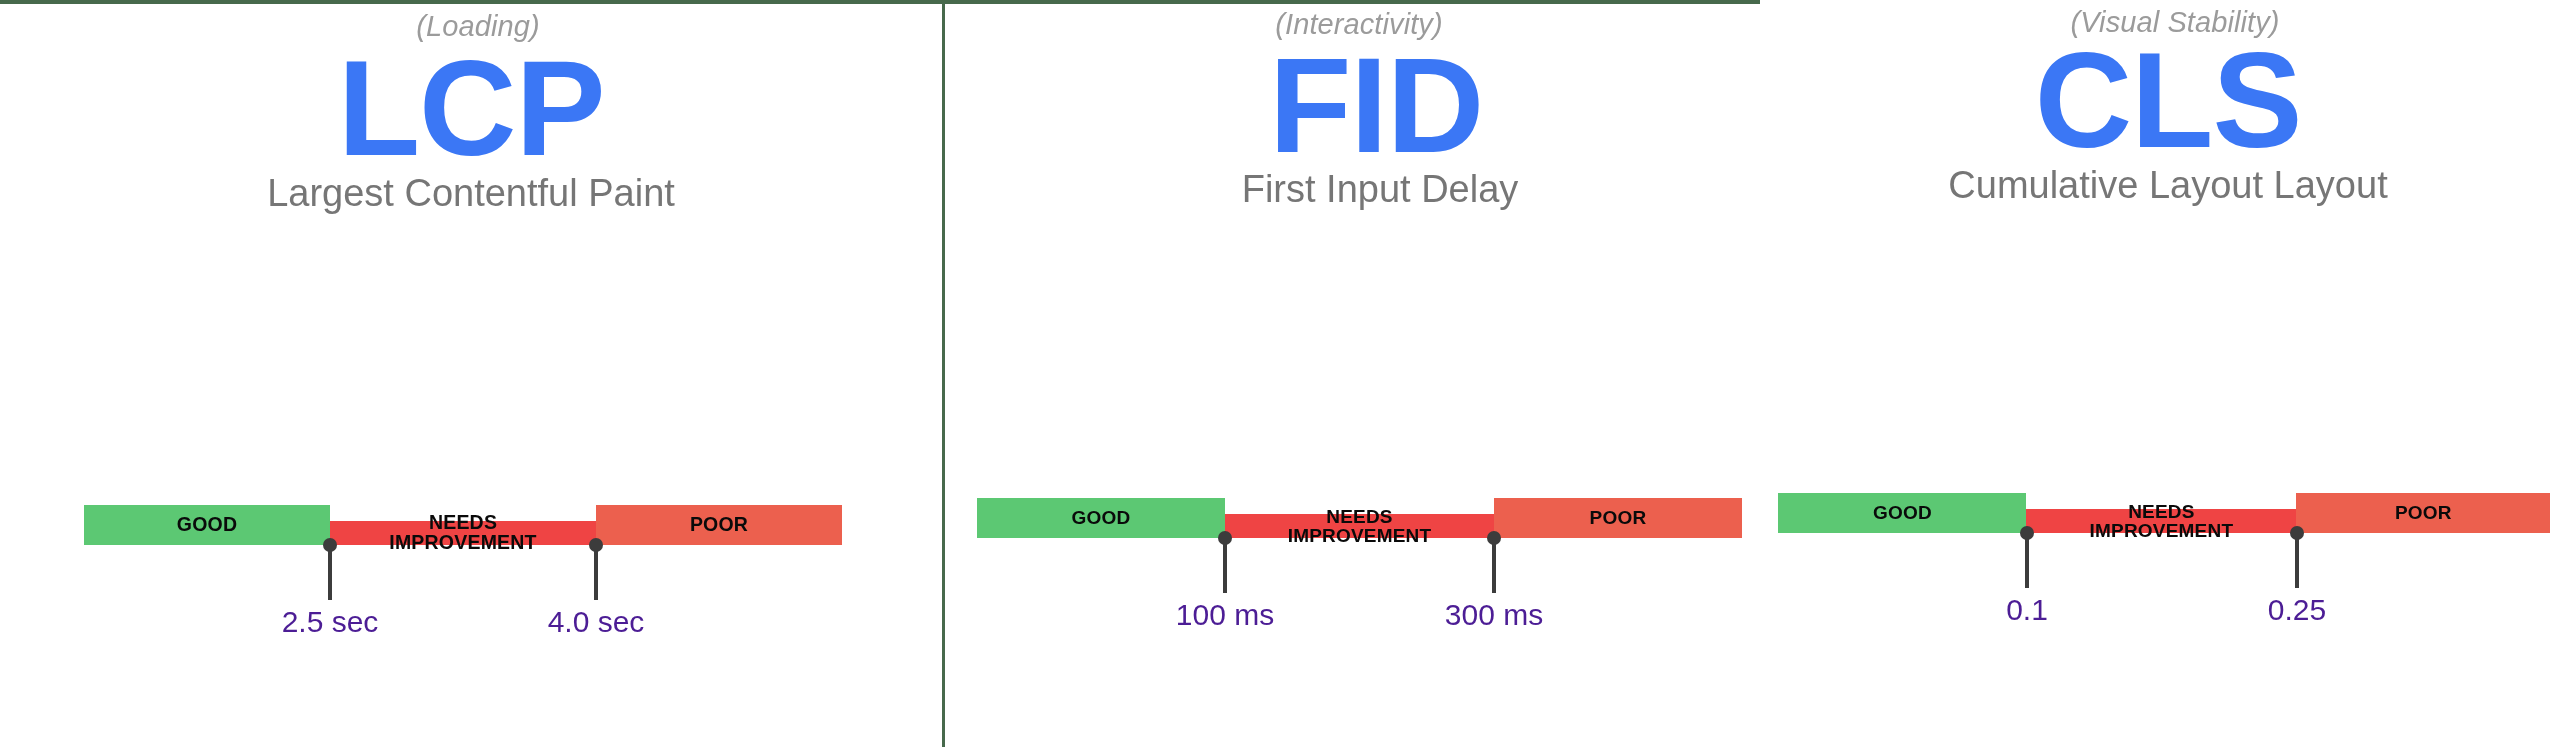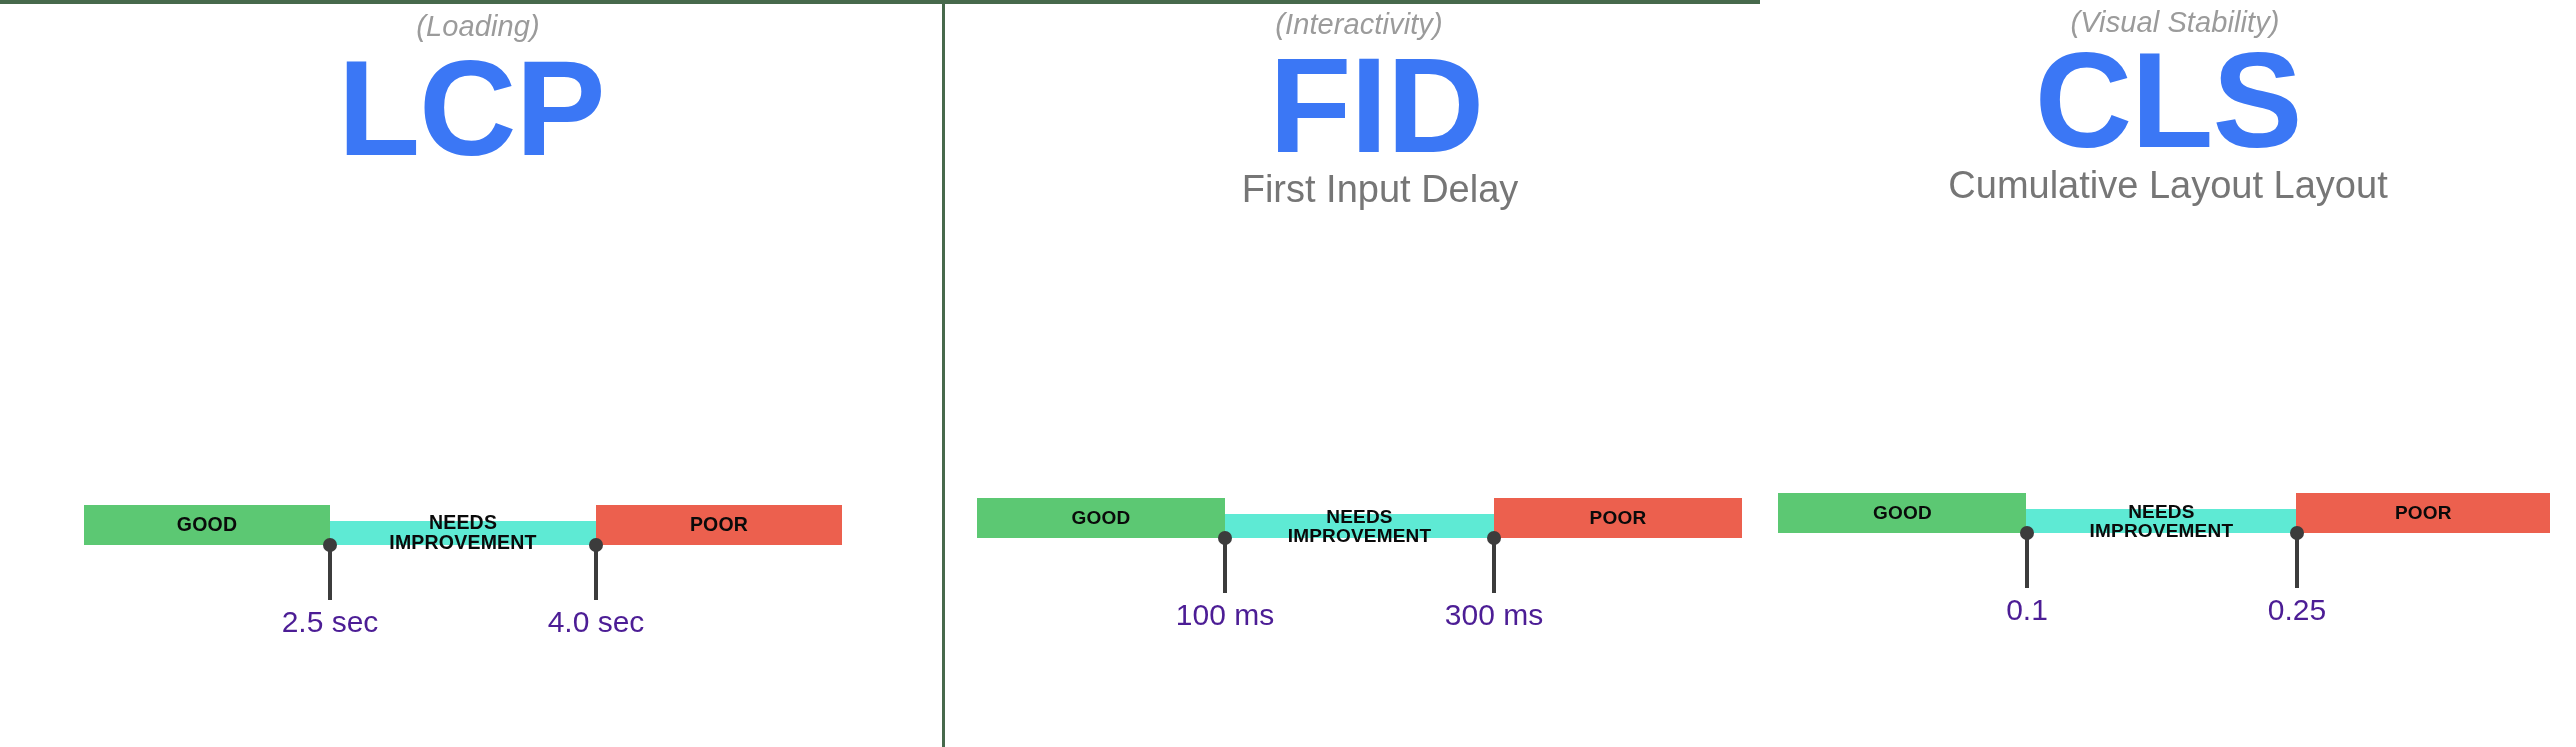--- a/index.html
+++ b/index.html
@@ -93,21 +93,21 @@
     align-items: center;
     justify-content: center;
     text-align: center;
     color: #0a0a0a;
     font-weight: 700;
     line-height: 1.02;
     letter-spacing: 0.2px;
     box-sizing: border-box;
   }
   .seg-good     { background: #5cc873; }
-  .seg-needs    { background: #5eead4; margin-top: 16px; }
+  .seg-needs    { background: #ef4444; margin-top: 16px; }
   .seg-poor     { background: #ec604e; }
 
   
   .marker {
     position: absolute;
     width: 0;
     height: 0;
   }
   .marker .dot {
     position: absolute;
@@ -139,20 +139,21 @@
 <body>
 
 <div id="stage">
 
   <div class="top-rule"></div>
   <div class="v-divider"></div>
 
   <section class="panel" id="panel-lcp">
     <div class="category" style="top:10.3px; font-size:29px;">(Loading)</div>
     <div class="acronym" style="top:41px; font-size:135px;">LCP</div>
+    <div class="fullname" style="top:174px; font-size:38px;">Largest Contentful Paint</div>
 
     <div class="bar" style="left:84px; top:505px; width:758px;">
       <div class="seg seg-good" style="width:246px; font-size:19.5px;">GOOD</div>
       <div class="seg seg-needs" style="width:266px; font-size:19.5px;">
         <span>
           <span>NEEDS</span><br>
           <span>IMPROVEMENT</span>
         </span>
       </div>
       <div class="seg seg-poor" style="width:246px; font-size:19.5px;">POOR</div>

